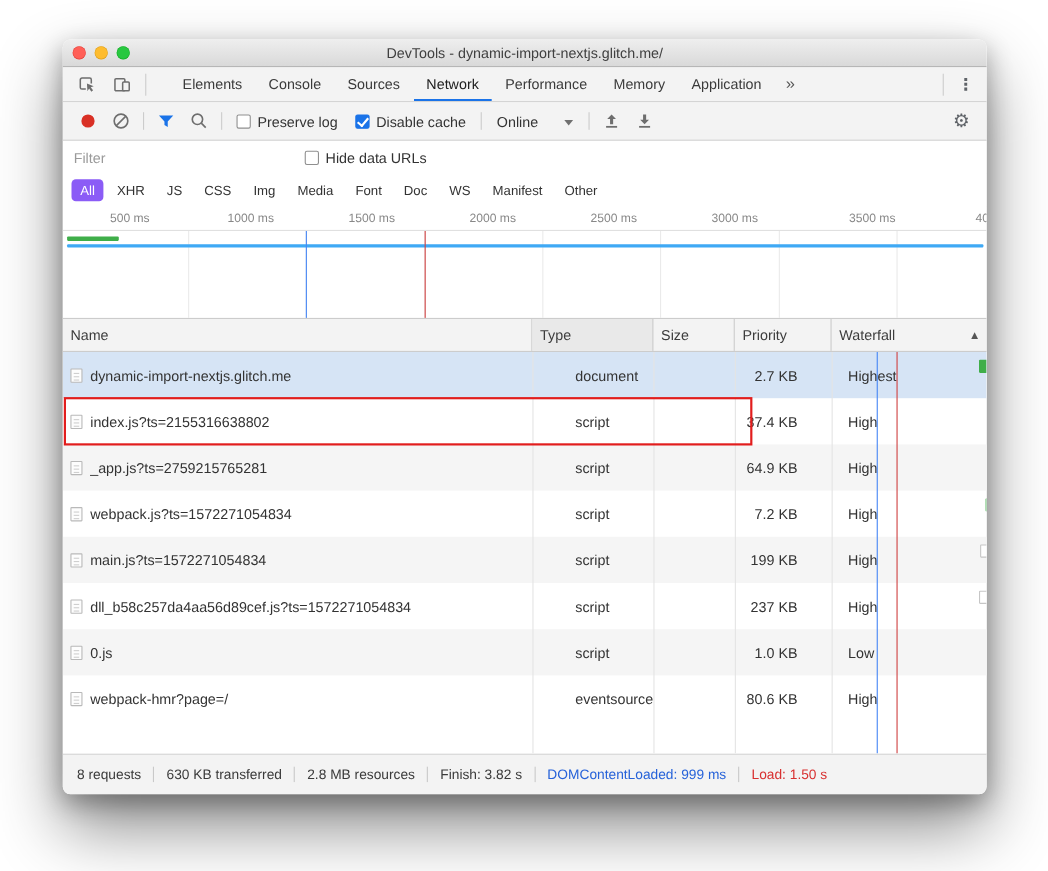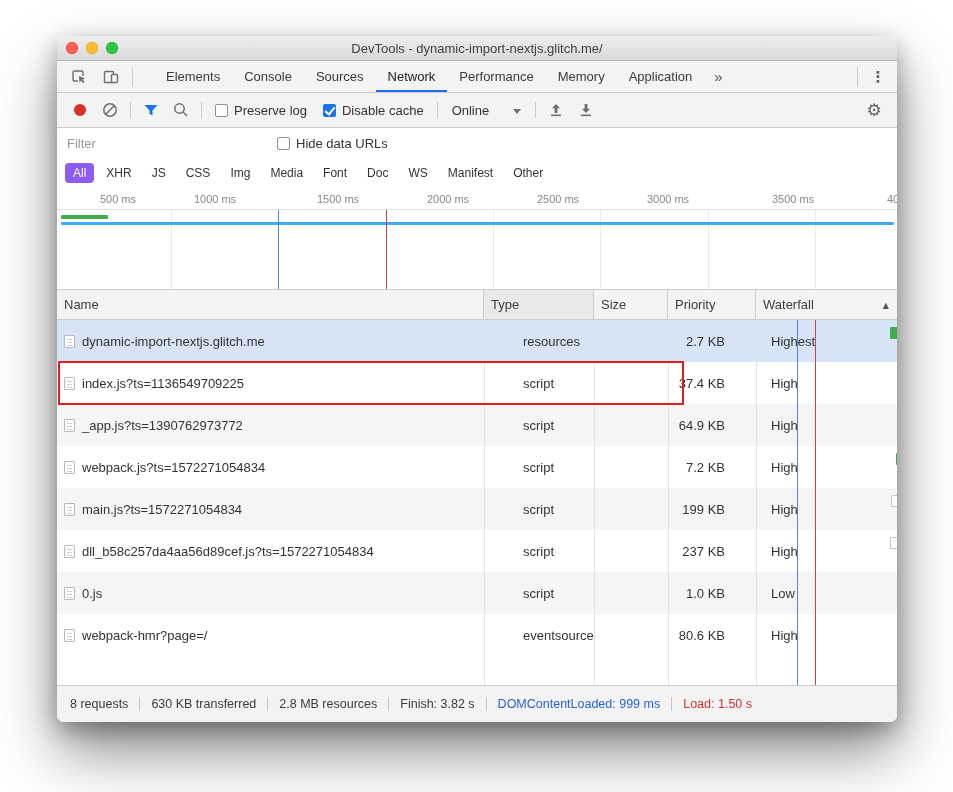--- a/index.html
+++ b/index.html
@@ -224,21 +224,21 @@
         <div class="pill">Media</div>
         <div class="pill">Font</div>
         <div class="pill">Doc</div>
         <div class="pill">WS</div>
         <div class="pill">Manifest</div>
         <div class="pill">Other</div>
       </div>
 
     <div class="ruler">
         <div class="tick-label" style="left: 61px;">500 ms</div>
-        <div class="tick-label" style="left: 158px;">1000 ms</div>
+        <div class="tick-label" style="left: 171px;">1000 ms</div>
         <div class="tick-label" style="left: 281px;">1500 ms</div>
         <div class="tick-label" style="left: 391px;">2000 ms</div>
         <div class="tick-label" style="left: 501px;">2500 ms</div>
         <div class="tick-label" style="left: 611px;">3000 ms</div>
         <div class="tick-label" style="left: 736px;">3500 ms</div>
         <div class="tick-label" style="left: 851px;">4000 ms</div>
       </div>
     <div class="overview">
         <div class="ov-gridline" style="left: 114px;"></div>
         <div class="ov-gridline" style="left: 221px;"></div>
@@ -272,45 +272,45 @@
       </div>
     </div>
 
     <div class="table-body-area">
       <div>
           <div class="trow selected">
             <div class="cell c-name">
               <span class="file-icon"></span>
               <span>dynamic-import-nextjs.glitch.me</span>
             </div>
-            <div class="cell c-type">resources</div>
+            <div class="cell c-type">document</div>
             <div class="cell c-size">2.7 KB</div>
             <div class="cell c-priority">Highest</div>
             <div class="cell c-waterfall">
               <div class="wbar ttfb" style="left: 6px; width: 8px;"></div>
             </div>
           </div>
           <div class="trow">
             <div class="cell c-name">
               <span class="file-icon"></span>
-              <span>index.js?ts=1136549709225</span>
+              <span>index.js?ts=2155316638802</span>
             </div>
             <div class="cell c-type">script</div>
             <div class="cell c-size">37.4 KB</div>
             <div class="cell c-priority">High</div>
             <div class="cell c-waterfall">
               <div class="wbar ttfb" style="left: 13px; width: 9px;"></div>
               <div class="wbar download" style="left: 22px; width: 4px;"></div>
             </div>
             <div class="annotation-box"></div>
           </div>
           <div class="trow stripe">
             <div class="cell c-name">
               <span class="file-icon"></span>
-              <span>_app.js?ts=1390762973772</span>
+              <span>_app.js?ts=2759215765281</span>
             </div>
             <div class="cell c-type">script</div>
             <div class="cell c-size">64.9 KB</div>
             <div class="cell c-priority">High</div>
             <div class="cell c-waterfall">
               <div class="wbar ttfb" style="left: 13px; width: 10px;"></div>
               <div class="wbar download" style="left: 23px; width: 4px;"></div>
             </div>
           </div>
           <div class="trow">

